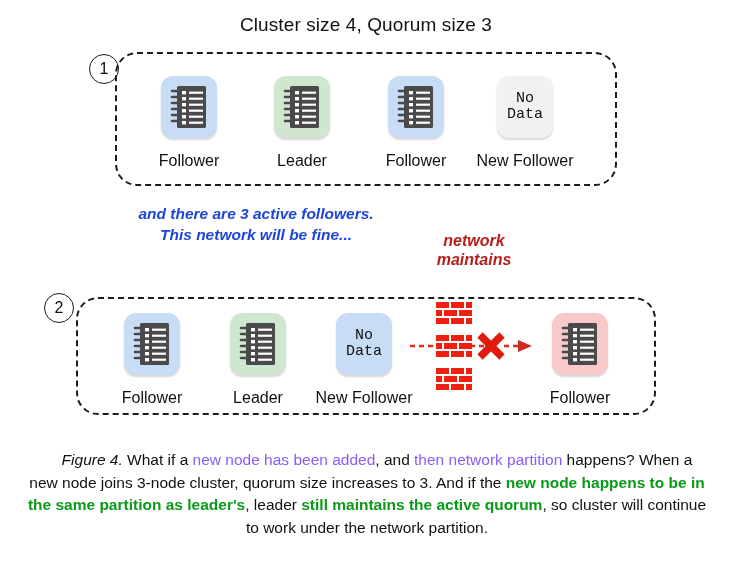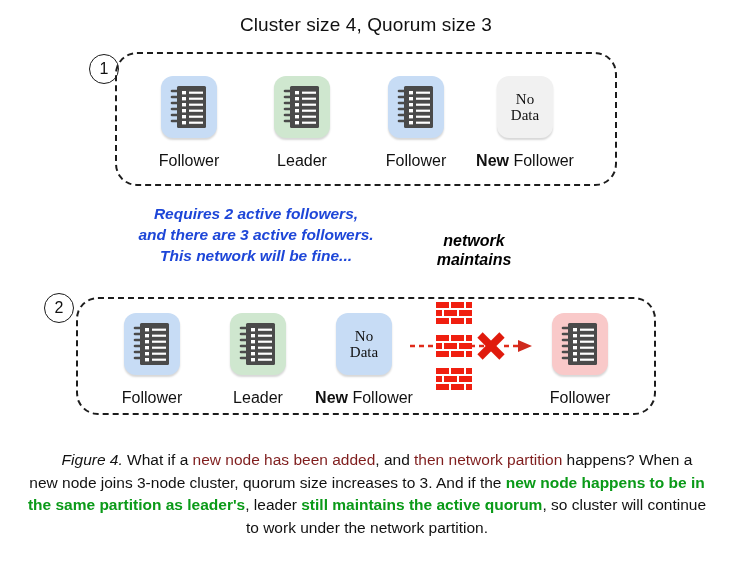--- a/index.html
+++ b/index.html
@@ -85,30 +85,30 @@
   .tile-blue   { background: #c7dcf5; }
   .tile-green  { background: #cfe7cf; }
   .tile-pink   { background: #f9c9c9; }
   .tile-grey   { background: #f1f1f1; }
 
   .nodata-text {
     font-size: 15px;
     line-height: 16px;
     color: #111;
     text-align: center;
-    font-family: Liberation Serif, serif;
+    font-family: Liberation Mono, monospace;
   }
 
   .node-label {
     margin-top: 14px;
     font-size: 16px;
     color: #111;
     white-space: nowrap;
   }
-  .node-label b { font-weight: 700; }
+  .node-label b { font-weight: 400; }
 
   
   .nb-svg { display:block; }
 
   
   .note-blue {
     position: absolute;
     left: 96px;
     top: 203px;
     width: 320px;
@@ -120,21 +120,21 @@
     line-height: 21px;
   }
 
   
   .net-label {
     position: absolute;
     left: 410px;
     top: 231px;
     width: 128px;
     text-align: center;
-    color: #000000;
+    color: #b91c1c;
     font-weight: 700;
     font-style: italic;
     font-size: 16px;
     line-height: 19px;
   }
 
   
   .partition-graphic {
     position: absolute;
     left: 408px;
@@ -148,21 +148,21 @@
     position: absolute;
     left: 26px;
     top: 449px;
     width: 682px;
     font-size: 15.5px;
     line-height: 22.5px;
     color: #111;
     text-align: center;
   }
   .cap-fig { font-style: italic; margin-left: 20px; }
-  .cap-blue { color: #7f1d1d; }
+  .cap-blue { color: #8b5cf6; }
   .cap-green { color: #0a9a18; font-weight: 700; }
 </style>
 </head>
 <body>
 
 <div class="canvas">
 
   <div class="title">Cluster size 4, Quorum size 3</div>
 
   <div class="step-circle" id="step1">1</div>
@@ -265,21 +265,20 @@
     <div class="tile-grey node-tile">
       <div class="nodata-text">
         <div>No</div>
         <div>Data</div>
       </div>
     </div>
     <div class="node-label"><b>New</b><span> Follower</span></div>
   </div>
 
   <div class="note-blue">
-    <div>Requires 2 active followers,</div>
     <div>and there are 3 active followers.</div>
     <div>This network will be fine...</div>
   </div>
 
   <div class="net-label">
     <div>network</div>
     <div>maintains</div>
   </div>
 
   <div class="step-circle" id="step2">2</div>

